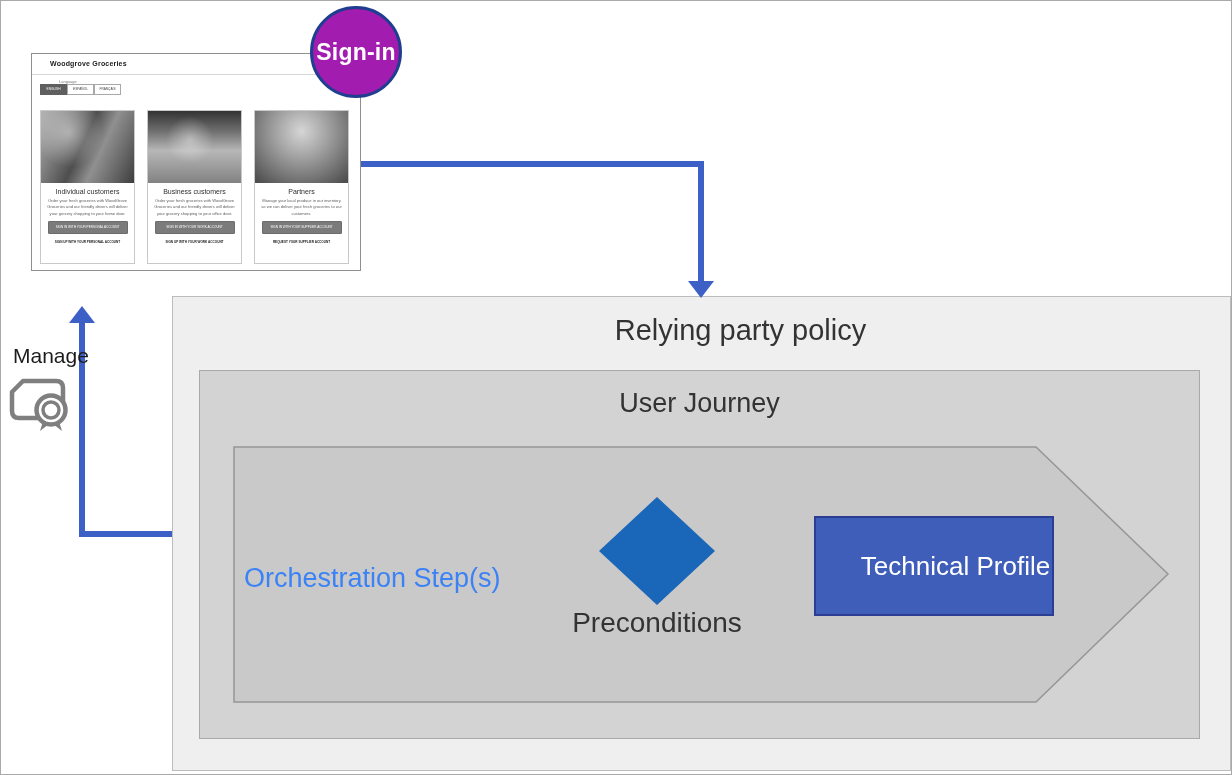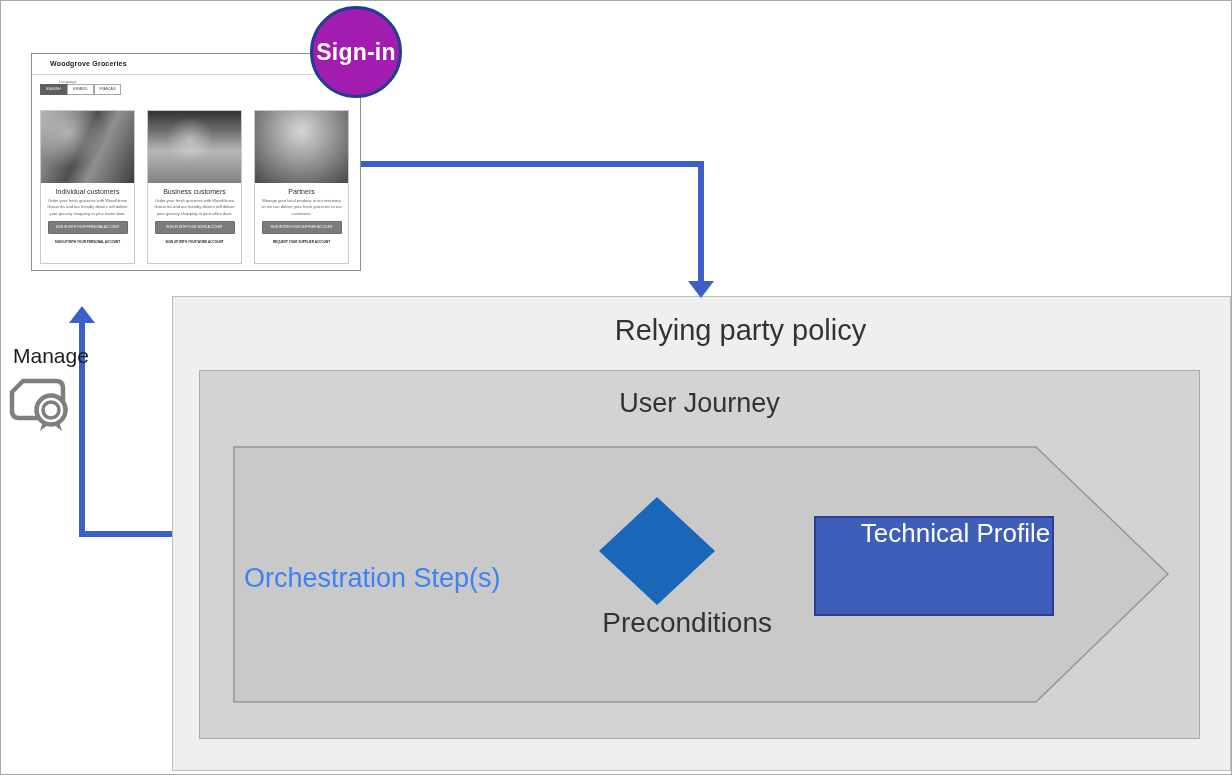--- a/index.html
+++ b/index.html
@@ -40,22 +40,22 @@
 
   
   .rp-box{position:absolute;left:171px;top:295px;width:1059px;height:475px;background:#efefef;border:1px solid #bcbcbc;box-sizing:border-box;}
   .rp-title{position:absolute;left:171px;top:313px;width:1059px;text-align:center;font-size:29px;color:#333;padding-left:39px;}
   .uj-box{position:absolute;left:198px;top:369px;width:1001px;height:369px;background:#d3d3d3;border:1px solid #a9a9a9;box-sizing:border-box;}
   .uj-title{position:absolute;left:198px;top:387px;width:1001px;text-align:center;font-size:27px;color:#333;}
   .chevron-svg{position:absolute;left:232px;top:445px;}
   .orch-label{position:absolute;left:243px;top:562px;font-size:27px;color:#3b82f6;}
   .diamond-svg{position:absolute;left:598px;top:496px;}
   .if-label{position:absolute;left:598px;top:496px;width:116px;height:108px;display:flex;align-items:center;justify-content:center;color:#fff;font-size:32px;}
-  .precond-label{position:absolute;left:541px;top:606px;width:230px;text-align:right;font-size:28px;color:#333;}
-  .tech-box{position:absolute;left:813px;top:515px;width:240px;height:100px;background:#3f5eba;border:2px solid #2b3e94;box-sizing:border-box;display:flex;justify-content:center;padding-left:43px;}
+  .precond-label{position:absolute;left:541px;top:606px;width:230px;text-align:center;font-size:28px;color:#333;}
+  .tech-box{position:absolute;left:813px;top:515px;width:240px;height:100px;background:#3f5eba;border:2px solid #2b3e94;box-sizing:border-box;display:flex;align-items:center;justify-content:center;padding-left:43px;}
   .tech-box span{color:#fff;font-size:26px;}
 </style>
 </head>
 <body>
 
 <div class="canvas">
 
   <div class="rp-box"></div>
   <div class="rp-title">Relying party policy</div>
 

